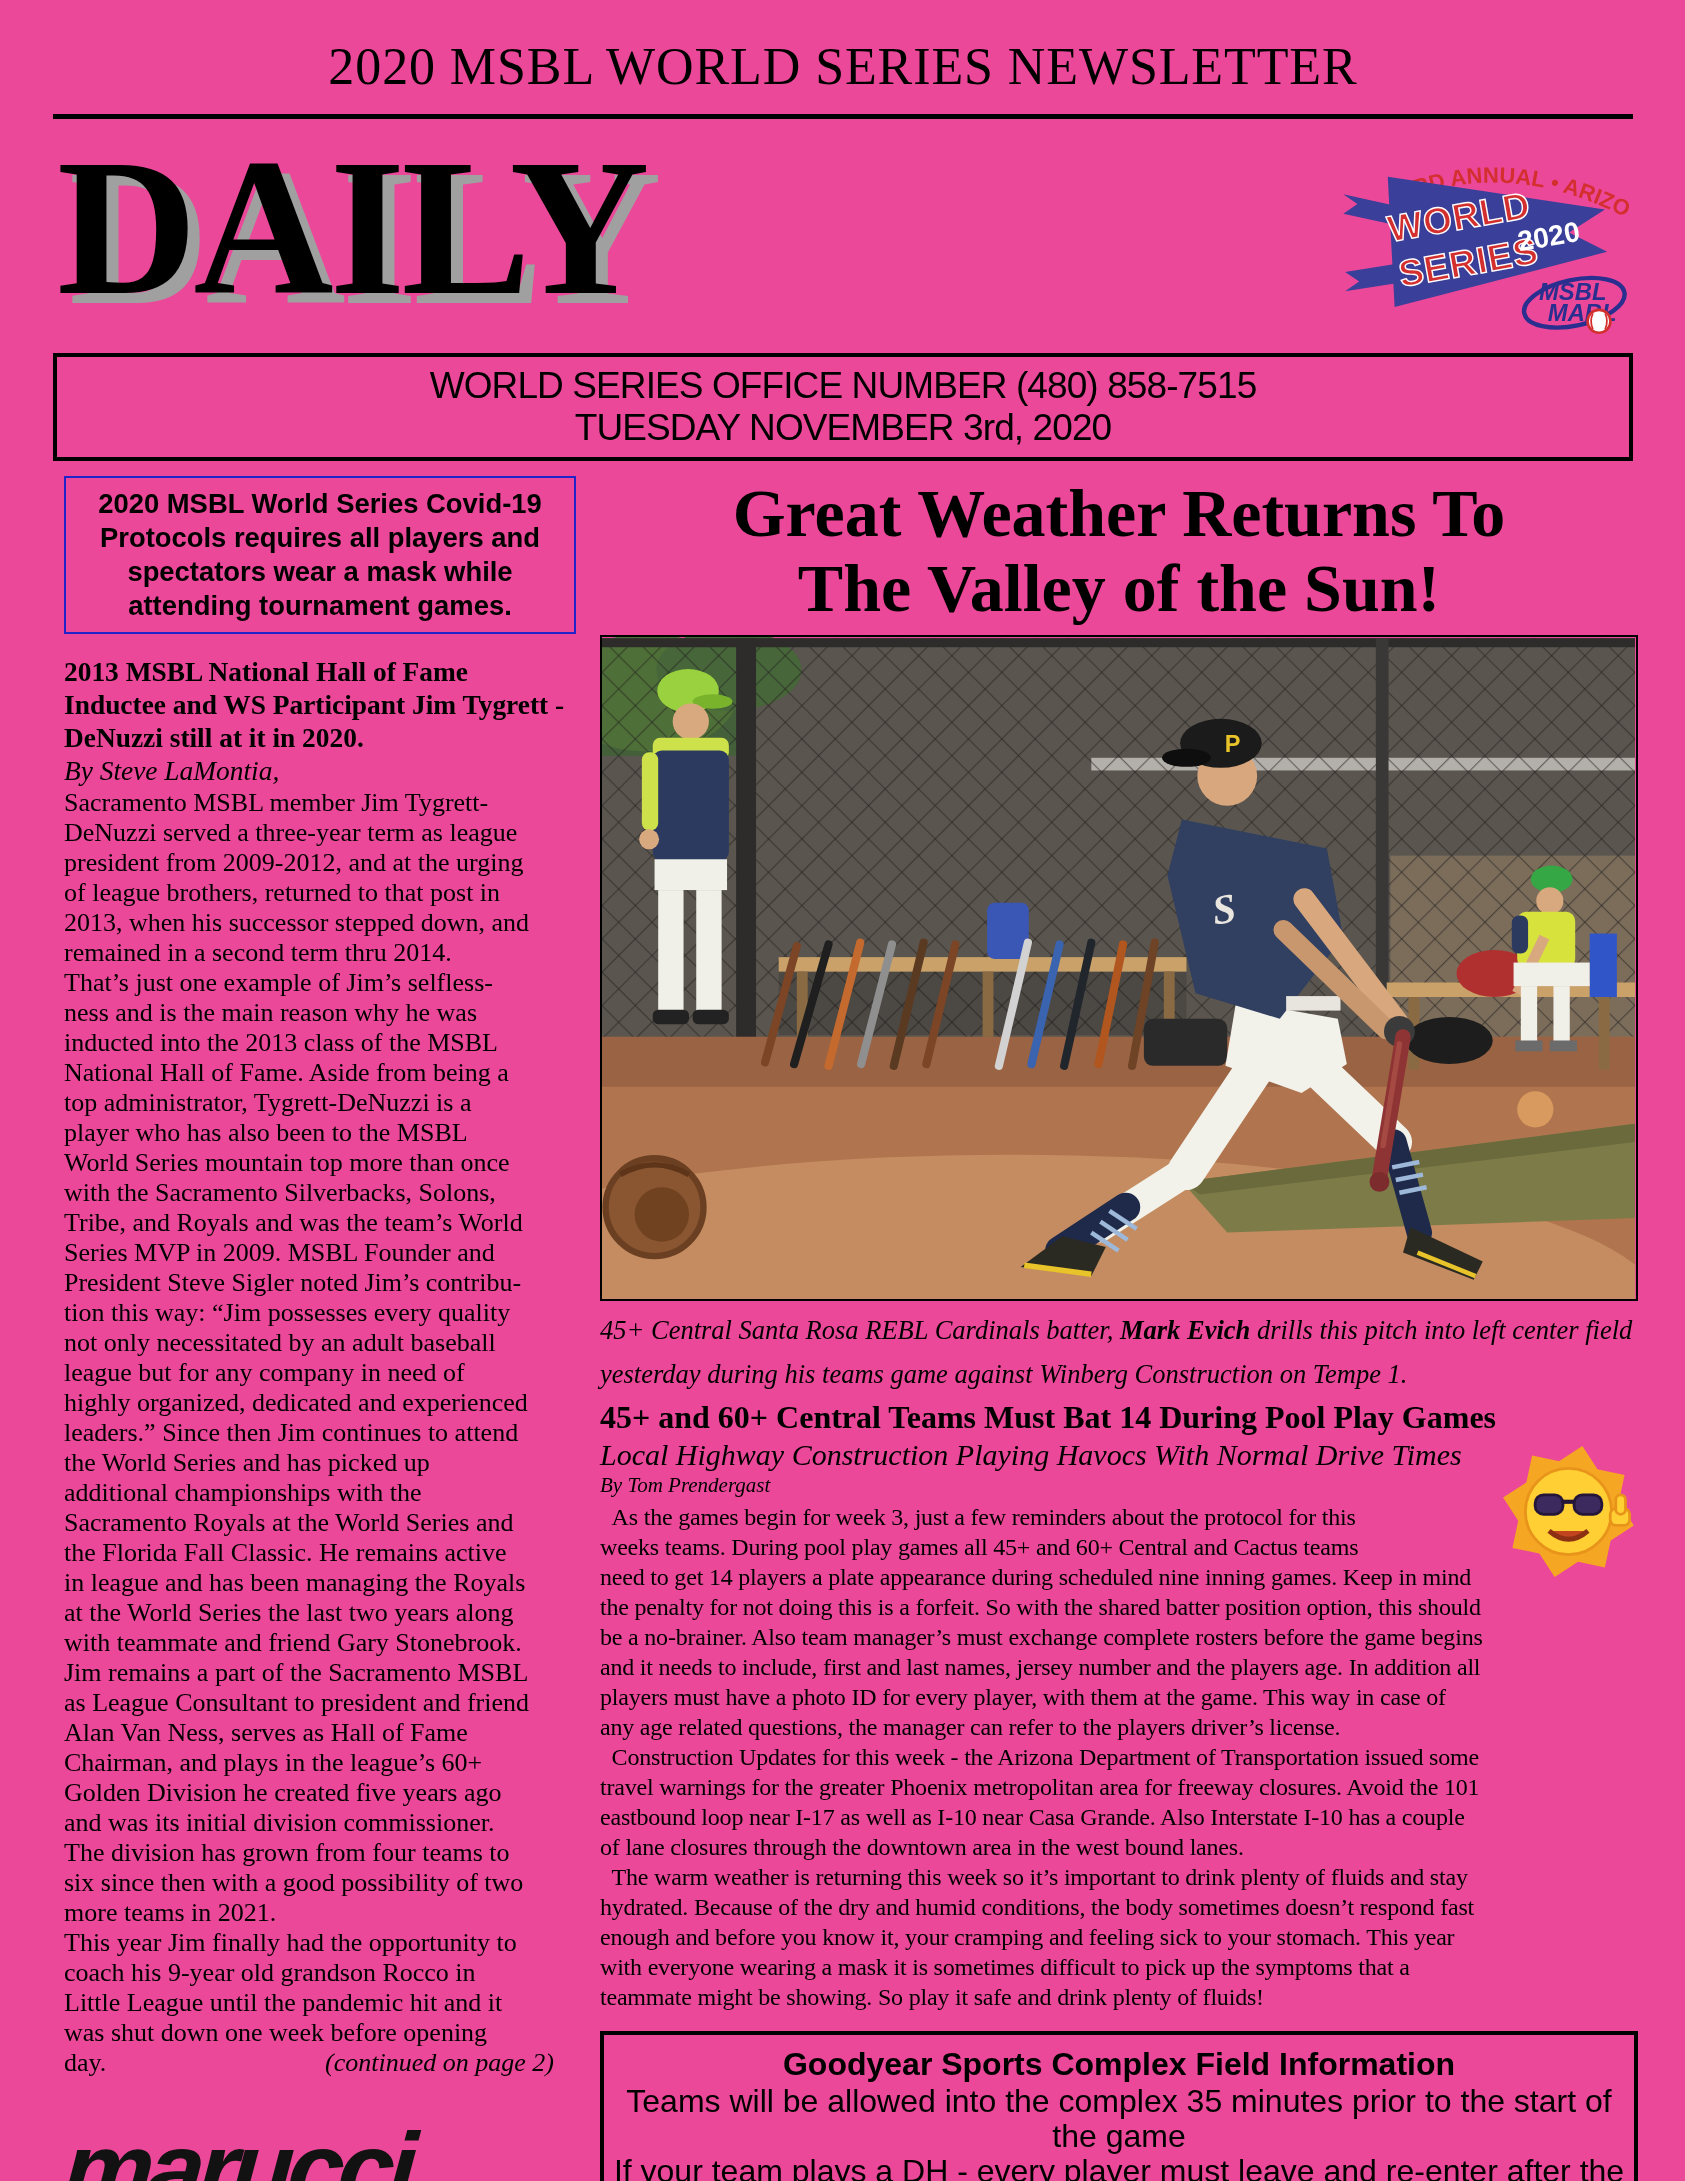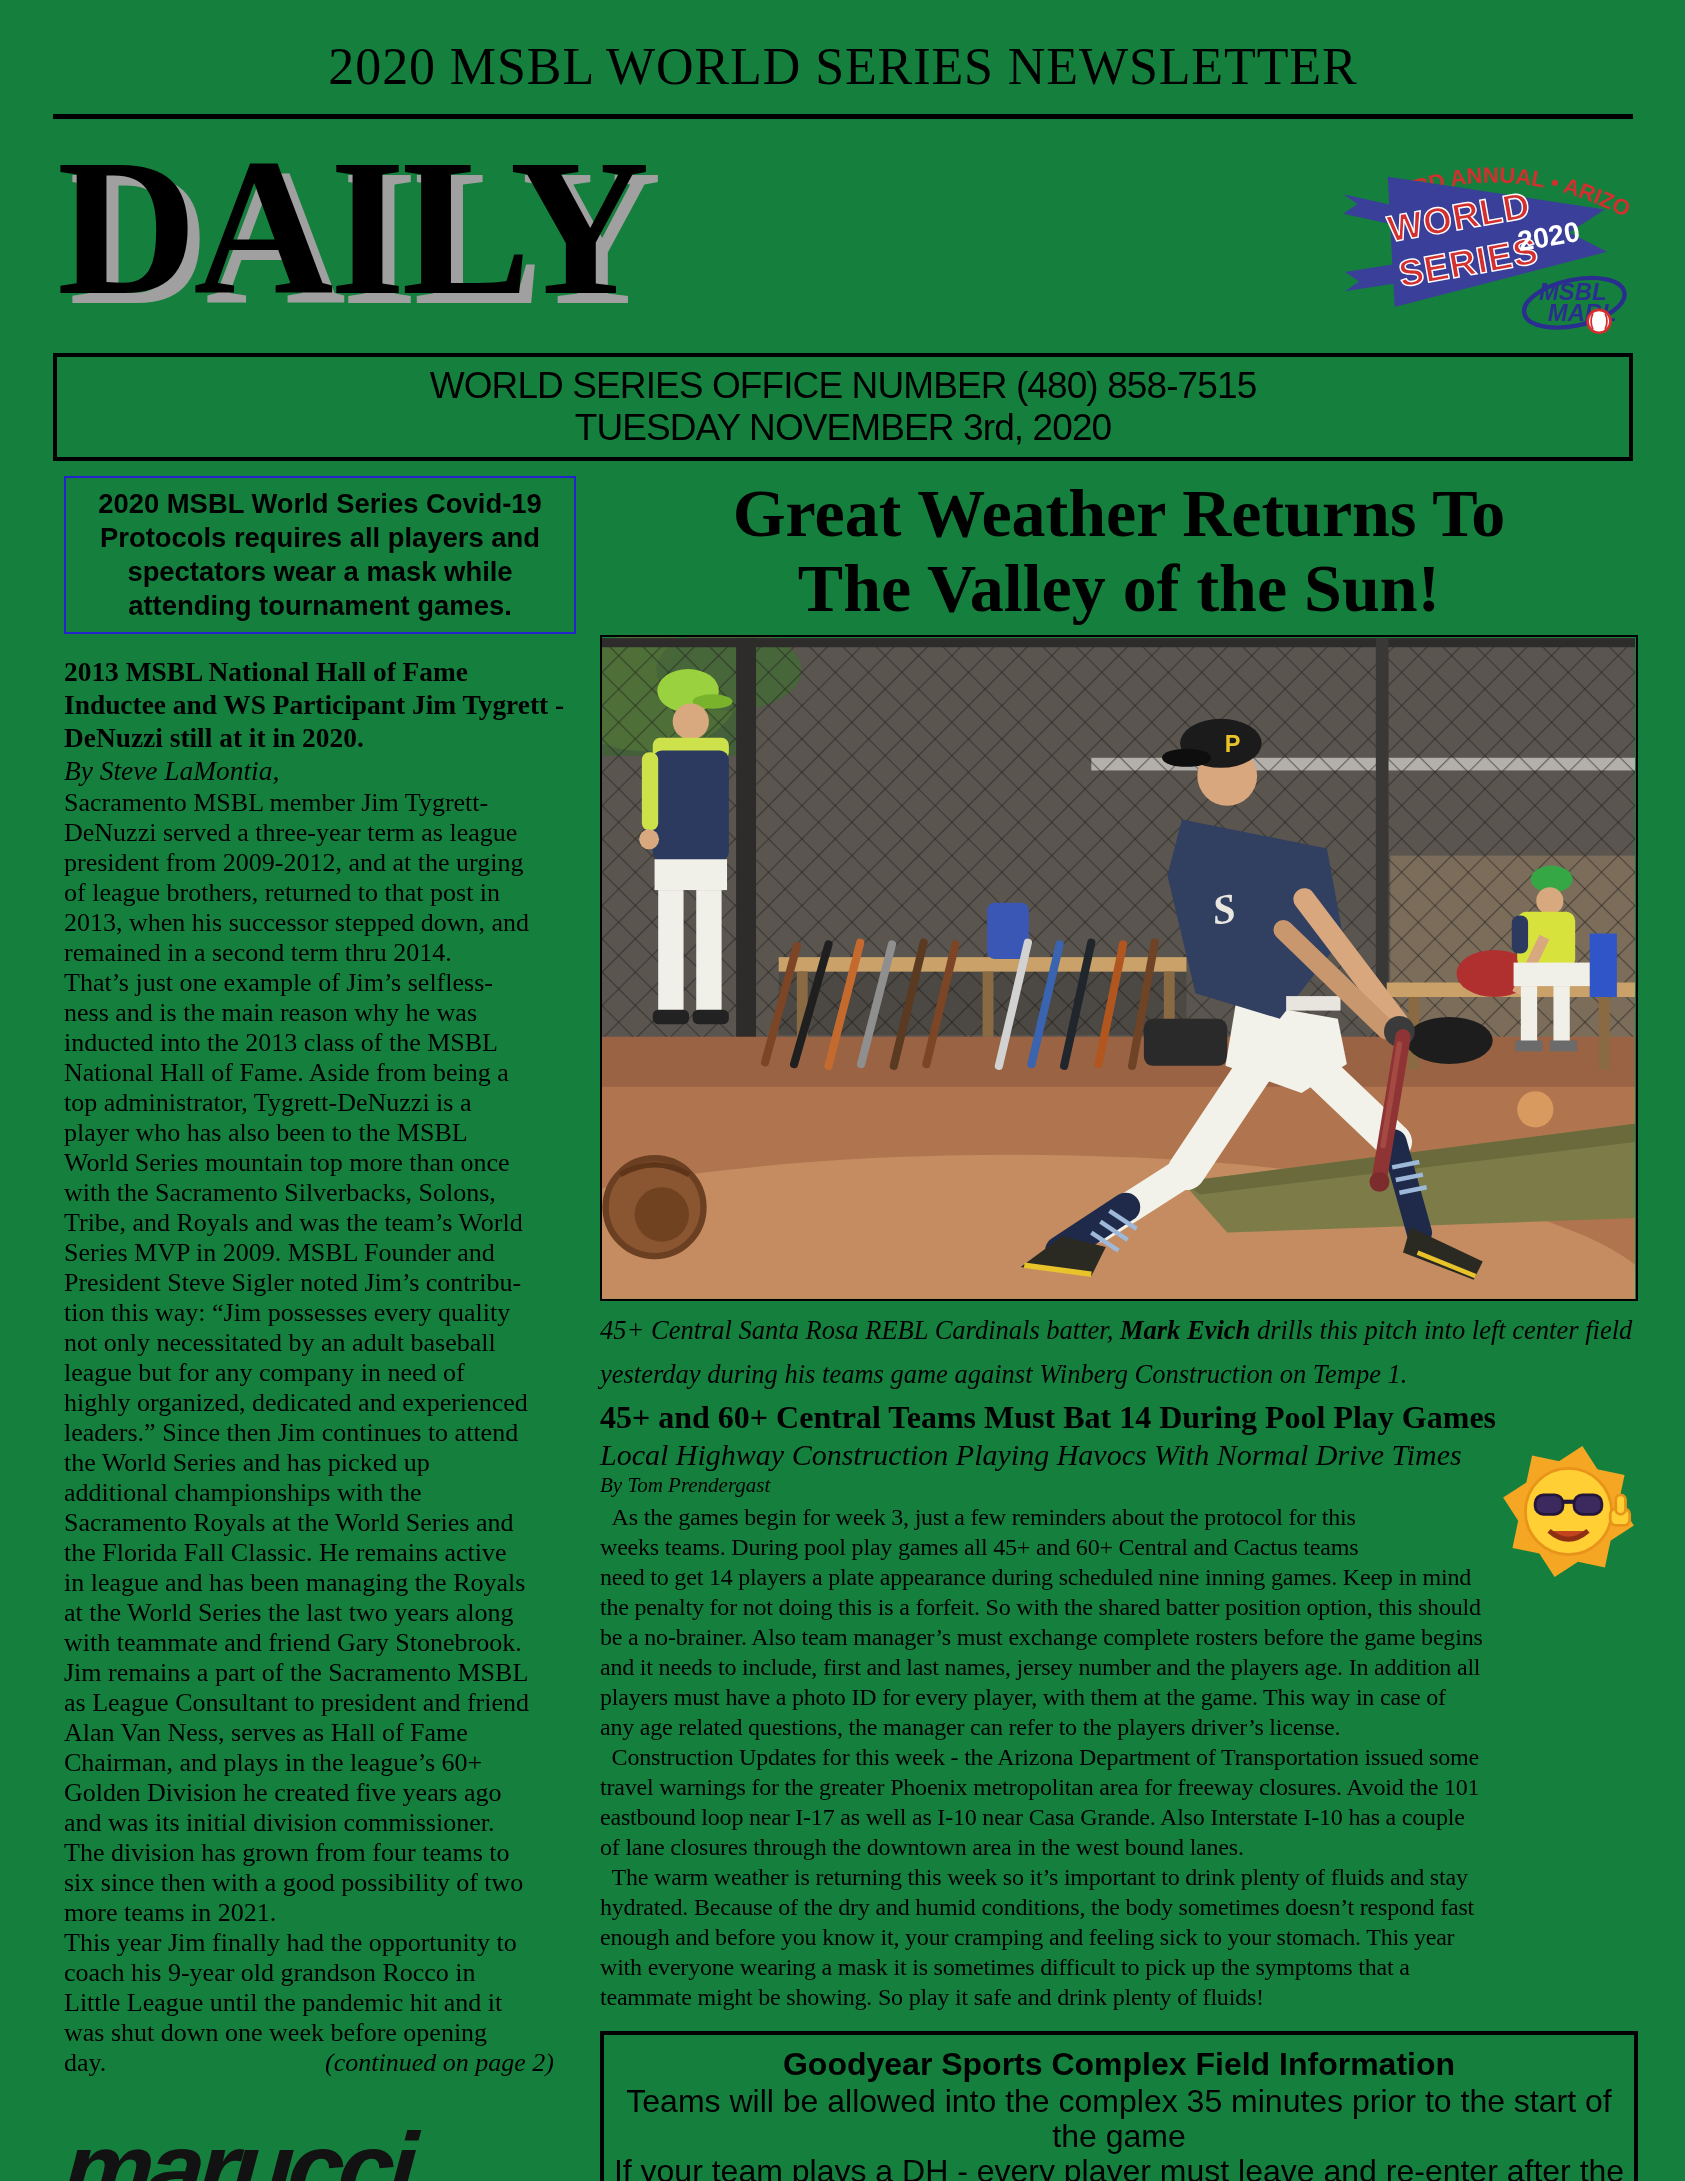--- a/index.html
+++ b/index.html
@@ -1,16 +1,16 @@
 <!DOCTYPE html>
 <html style="font-size:14.6px"><head>
 <meta charset="utf-8">
 <style>
   html,body{margin:0;padding:0;background:#fff;}
-  .page{width:1686px;height:2182px;background:#15803d;color:#000;overflow:hidden;
+  .page{width:1686px;height:2182px;background:#ec4899;color:#000;overflow:hidden;
         font-family:"Liberation Serif",serif;position:relative;}
   
   .nl-title{ text-align:center; font-size:52px; letter-spacing:0.9px; padding-top:37px; }
   .rule{ border-top:5.5px solid #000; margin:18.3px 53px 0 53px; }
   .masthead{ display:flex; justify-content:space-between; align-items:flex-start; padding:3.7px 57px 0 57px; height:228px;}
   .mast-word{ font-weight:bold; font-size:194px; line-height:210px; letter-spacing:-3.7px;
               text-shadow:12px 10px 0 #a0a0a0; white-space:nowrap;}
   .pennant-wrap{ margin-top:14.6px; }
   .infobar{ margin:1.8px 53px 0 53px; border:4.6px solid #000; display:flex; justify-content:space-between;
             align-items:center; padding:8.2px 14.6px; font-family:"Liberation Sans",sans-serif;

